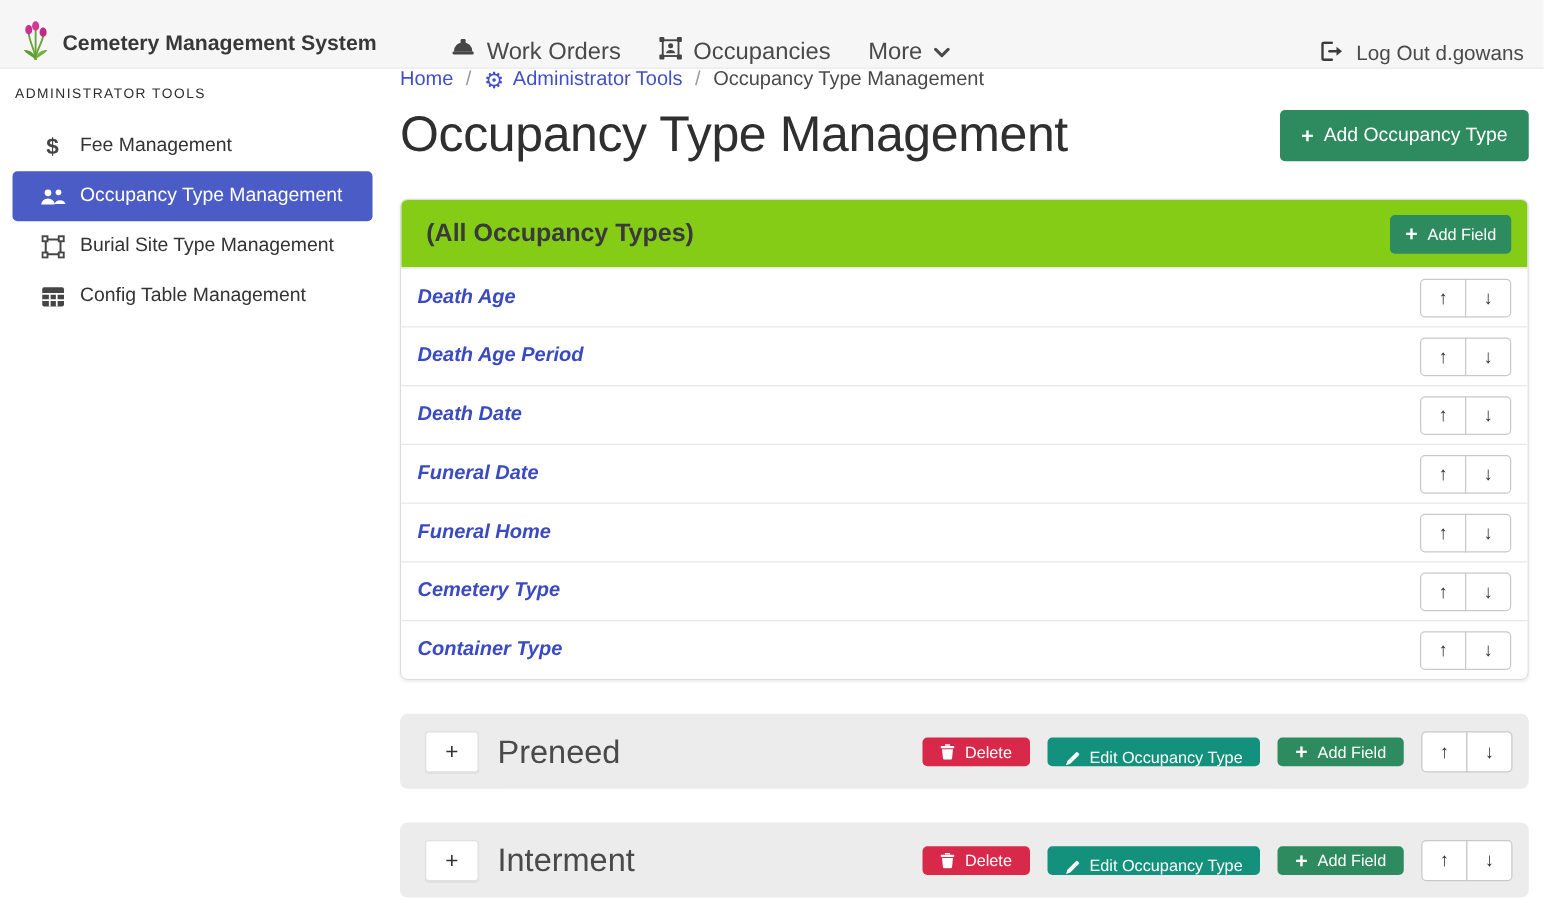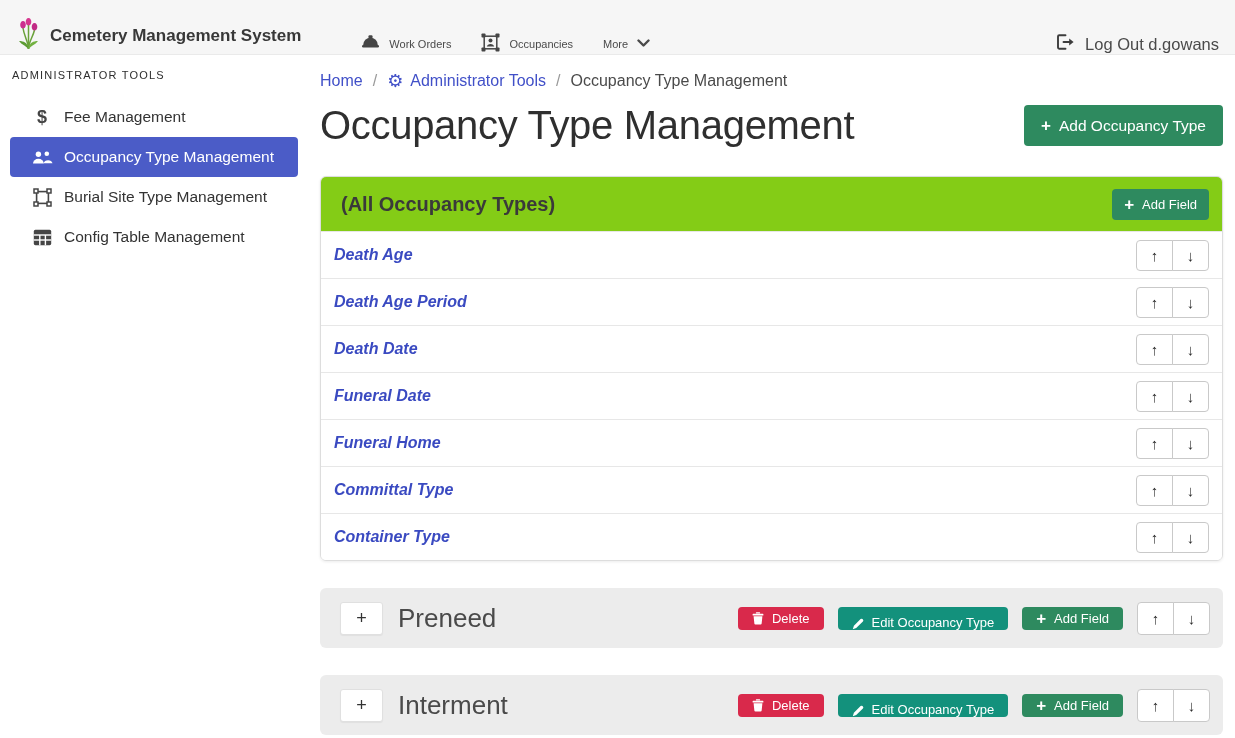--- a/index.html
+++ b/index.html
@@ -6,40 +6,40 @@
   html,body { width:1235px; height:738px; overflow:hidden; background:#fff;
     font-family:"Liberation Sans","DejaVu Sans",sans-serif; color:#3c3c3c; }
 
   
   .navbar { height:55px; background:#f6f6f6; border-bottom:1px solid #eaeaea;
     display:flex; align-items:flex-end; padding:0 16px; }
   .brand { display:flex; align-items:center; gap:9px; cursor:pointer; }
   .brand-title { font-size:17px; font-weight:bold; color:#383838; }
   .nav-links { display:flex; align-items:center; margin-left:30px; }
   .nav-item { display:flex; align-items:center; gap:9px; margin-left:30px;
-    font-size:11px; color:#4a4a4a; cursor:pointer; }
+    font-size:19px; color:#4a4a4a; cursor:pointer; }
   .nav-right { margin-left:auto; display:flex; align-items:center; gap:10px;
     font-size:16.5px; color:#4a4a4a; cursor:pointer; }
 
   
   .app { display:flex; height:683px; }
   .sidebar { width:310px; flex-shrink:0; padding-top:6px; }
   .main { flex:1; padding:0 12px 0 10px; }
 
   
   .side-header { font-size:11px; letter-spacing:1.2px; color:#2e2e2e;
     padding:8px 12px 16px 12px; font-weight:500; }
   .side-item { height:40px; margin:0 12px 0 10px; display:flex; align-items:center;
     padding-left:20px; border-radius:4px; font-size:15.5px; color:#333; cursor:pointer; }
   .side-item .ico { width:24px; display:flex; justify-content:center; margin-right:10px; }
   .side-item.active { background:#4b5cc7; color:#fff; }
   .dollar-glyph { font-size:18px; font-weight:bold; color:#444; }
 
   
-  .breadcrumb { margin-top:17px; display:flex; align-items:center; gap:10px;
+  .breadcrumb { display:flex; align-items:center; gap:10px;
     font-size:16px; }
   .crumb-link { color:#4150c8; cursor:pointer; display:flex; align-items:center; gap:7px; }
   .crumb-sep { color:#9a9a9a; }
   .crumb-current { color:#4a4a4a; }
   .gear-glyph { font-size:18px; color:#4150c8; font-weight:bold; line-height:1; }
 
   
   .title-row { margin-top:13px; display:flex; align-items:center; justify-content:space-between; }
   .page-title { font-size:40px; font-weight:500; color:#2f2f2f; letter-spacing:-0.3px; }
 
@@ -271,21 +271,21 @@
         </div>
       </div>
       <div class="field-row">
         <span class="field-link">Funeral Home</span>
         <div class="arrow-group">
           <button class="arrow-btn up">↑</button>
           <button class="arrow-btn down">↓</button>
         </div>
       </div>
       <div class="field-row">
-        <span class="field-link">Committal Type</span>
+        <span class="field-link">Cemetery Type</span>
         <div class="arrow-group">
           <button class="arrow-btn up">↑</button>
           <button class="arrow-btn down">↓</button>
         </div>
       </div>
       <div class="field-row">
         <span class="field-link">Container Type</span>
         <div class="arrow-group">
           <button class="arrow-btn up">↑</button>
           <button class="arrow-btn down">↓</button>

